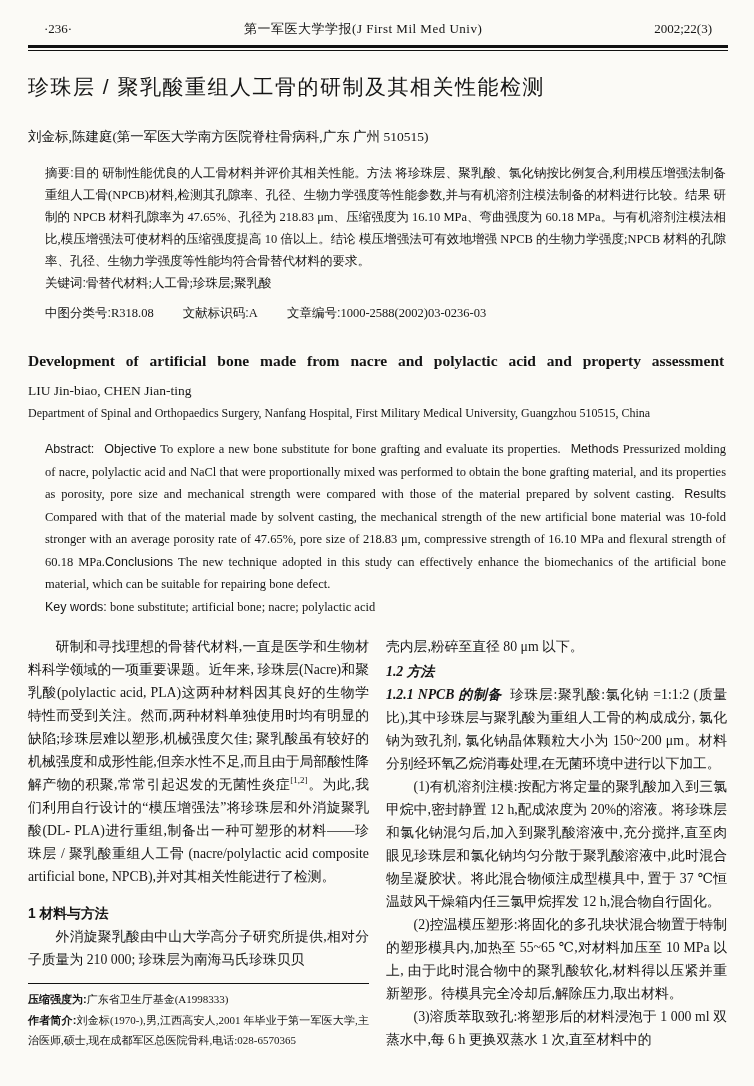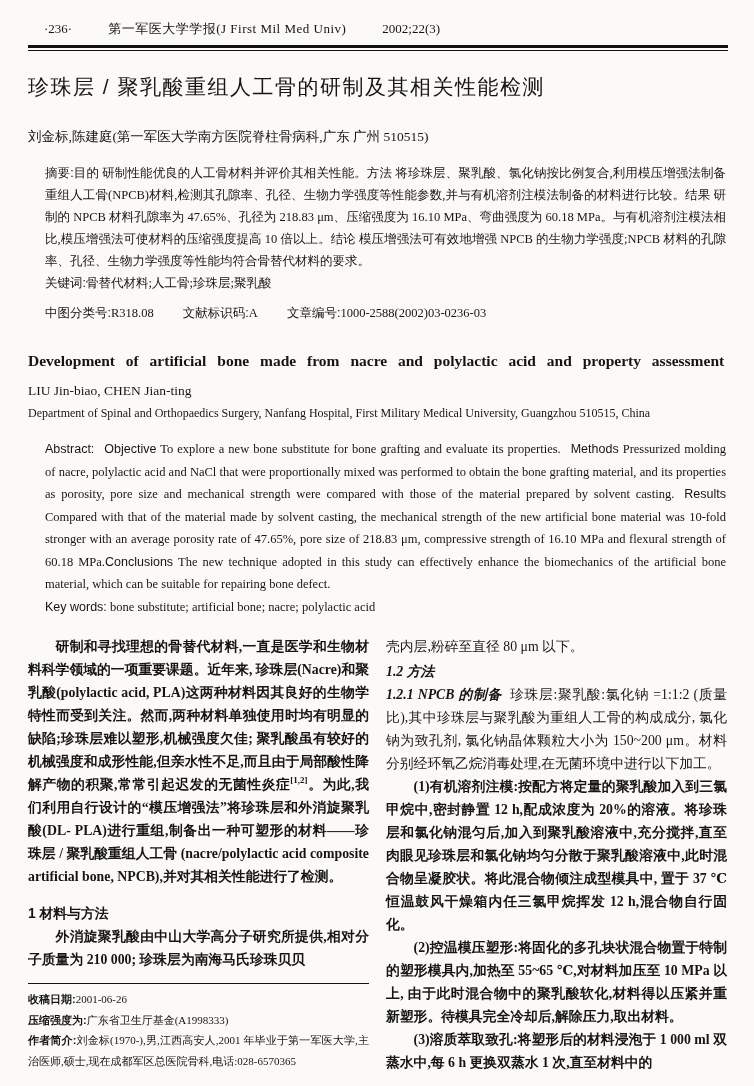--- a/index.html
+++ b/index.html
@@ -3,21 +3,21 @@
 <meta charset="utf-8">
 <style>
   html,body{margin:0;padding:0;background:#d9d9d9;}
   .page{
     width:754px;height:1086px;box-sizing:border-box;position:relative;
     background:#fbfaf6;color:#151515;overflow:hidden;
     padding:20px 26px 0 28px;
     font-family:"Liberation Serif","DejaVu Serif",serif;
   }
   
-  .runhead{display:flex;justify-content:flex-start;align-items:baseline;
+  .runhead{display:flex;justify-content:space-between;align-items:baseline;
     font-size:13px;padding:0 16px 0 16px;gap:36px;}
   .runhead .jr{letter-spacing:.5px;}
   .rule-double{margin-top:7px;}
   .rule-double .thick{height:3px;background:#111;}
   .rule-double .thin{height:1px;background:#111;margin-top:2px;}
   
   .cn-title{margin-top:22px;font-family:"Liberation Sans","DejaVu Sans",sans-serif;
     font-weight:normal;font-size:21px;letter-spacing:1.5px;}
   .cn-authors{margin-top:27px;font-size:13.5px;}
   
@@ -30,21 +30,21 @@
   .en-title{margin-top:24px;font-weight:bold;font-size:15.5px;line-height:26px;
     text-align:justify;word-spacing:7px;}
   .en-authors{margin-top:5px;font-size:13.5px;line-height:23px;}
   .en-affil{font-size:12px;line-height:23px;text-align:justify;}
   .en-abstract{margin:13px 2px 0 17px;font-size:12.5px;line-height:22.5px;text-align:justify;}
   .en-abstract .gap{display:inline-block;width:10px;}
   
   .columns{display:flex;gap:17px;margin-top:17px;}
   .col{width:341px;font-size:13.8px;line-height:23px;text-align:justify;}
   .col p{margin:0;}
-  .col p.indent{text-indent:2em;font-weight:bold;}
+  .col p.indent{text-indent:2em;}
   .sec-h{font-family:"Liberation Sans","DejaVu Sans",sans-serif;font-weight:bold;
     margin-top:14px;font-size:13.8px;}
   .sub-h{font-weight:bold;margin-top:2px;font-size:13.8px;font-style:italic;}
   sup{font-size:9px;line-height:0;}
   
   .footnote{margin-top:12px;border-top:1.5px solid #111;padding-top:5px;
     font-size:11px;line-height:20.5px;text-align:justify;}
   .footnote .fl{font-family:"Liberation Sans","DejaVu Sans",sans-serif;font-weight:bold;}
 </style>
 </head>
@@ -99,21 +99,20 @@
   </div>
 
   <div class="columns">
 
     <div class="col">
       <p class="indent"><span>研制和寻找理想的骨替代材料,一直是医学和生物材料科学领域的一项重要课题。近年来, 珍珠层(Nacre)和聚乳酸(polylactic acid, PLA)这两种材料因其良好的生物学特性而受到关注。然而,两种材料单独使用时均有明显的缺陷;珍珠层难以塑形,机械强度欠佳; 聚乳酸虽有较好的机械强度和成形性能,但亲水性不足,而且由于局部酸性降解产物的积聚,常常引起迟发的无菌性炎症</span><sup>[1,2]</sup><span>。为此,我们利用自行设计的“模压增强法”将珍珠层和外消旋聚乳酸(DL- PLA)进行重组,制备出一种可塑形的材料——珍珠层 / 聚乳酸重组人工骨 (nacre/polylactic acid composite artificial bone, NPCB),并对其相关性能进行了检测。</span></p>
       <div class="sec-h">1  材料与方法</div>
       <p class="indent">外消旋聚乳酸由中山大学高分子研究所提供,相对分子质量为 210 000; 珍珠层为南海马氏珍珠贝贝</p>
 
       <div class="footnote">
-        <div><span class="fl">收稿日期:</span><span>2001-06-26</span></div>
         <div><span class="fl">压缩强度为:</span><span>广东省卫生厅基金(A1998333)</span></div>
         <div><span class="fl">作者简介:</span><span>刘金标(1970-),男,江西高安人,2001 年毕业于第一军医大学,主治医师,硕士,现在成都军区总医院骨科,电话:028-6570365</span></div>
       </div>
     </div>
 
     <div class="col">
       <p>壳内层,粉碎至直径 80 μm 以下。</p>
       <div class="sub-h">1.2  方法</div>
       <p><span class="sub-h" style="margin:0;display:inline;">1.2.1  NPCB 的制备</span>&nbsp;&nbsp;<span>珍珠层:聚乳酸:氯化钠 =1:1:2 (质量比),其中珍珠层与聚乳酸为重组人工骨的构成成分, 氯化钠为致孔剂, 氯化钠晶体颗粒大小为 150~200 μm。材料分别经环氧乙烷消毒处理,在无菌环境中进行以下加工。</span></p>
       <p class="indent">(1)有机溶剂注模:按配方将定量的聚乳酸加入到三氯甲烷中,密封静置 12 h,配成浓度为 20%的溶液。将珍珠层和氯化钠混匀后,加入到聚乳酸溶液中,充分搅拌,直至肉眼见珍珠层和氯化钠均匀分散于聚乳酸溶液中,此时混合物呈凝胶状。将此混合物倾注成型模具中, 置于 37 ℃恒温鼓风干燥箱内任三氯甲烷挥发 12 h,混合物自行固化。</p>

